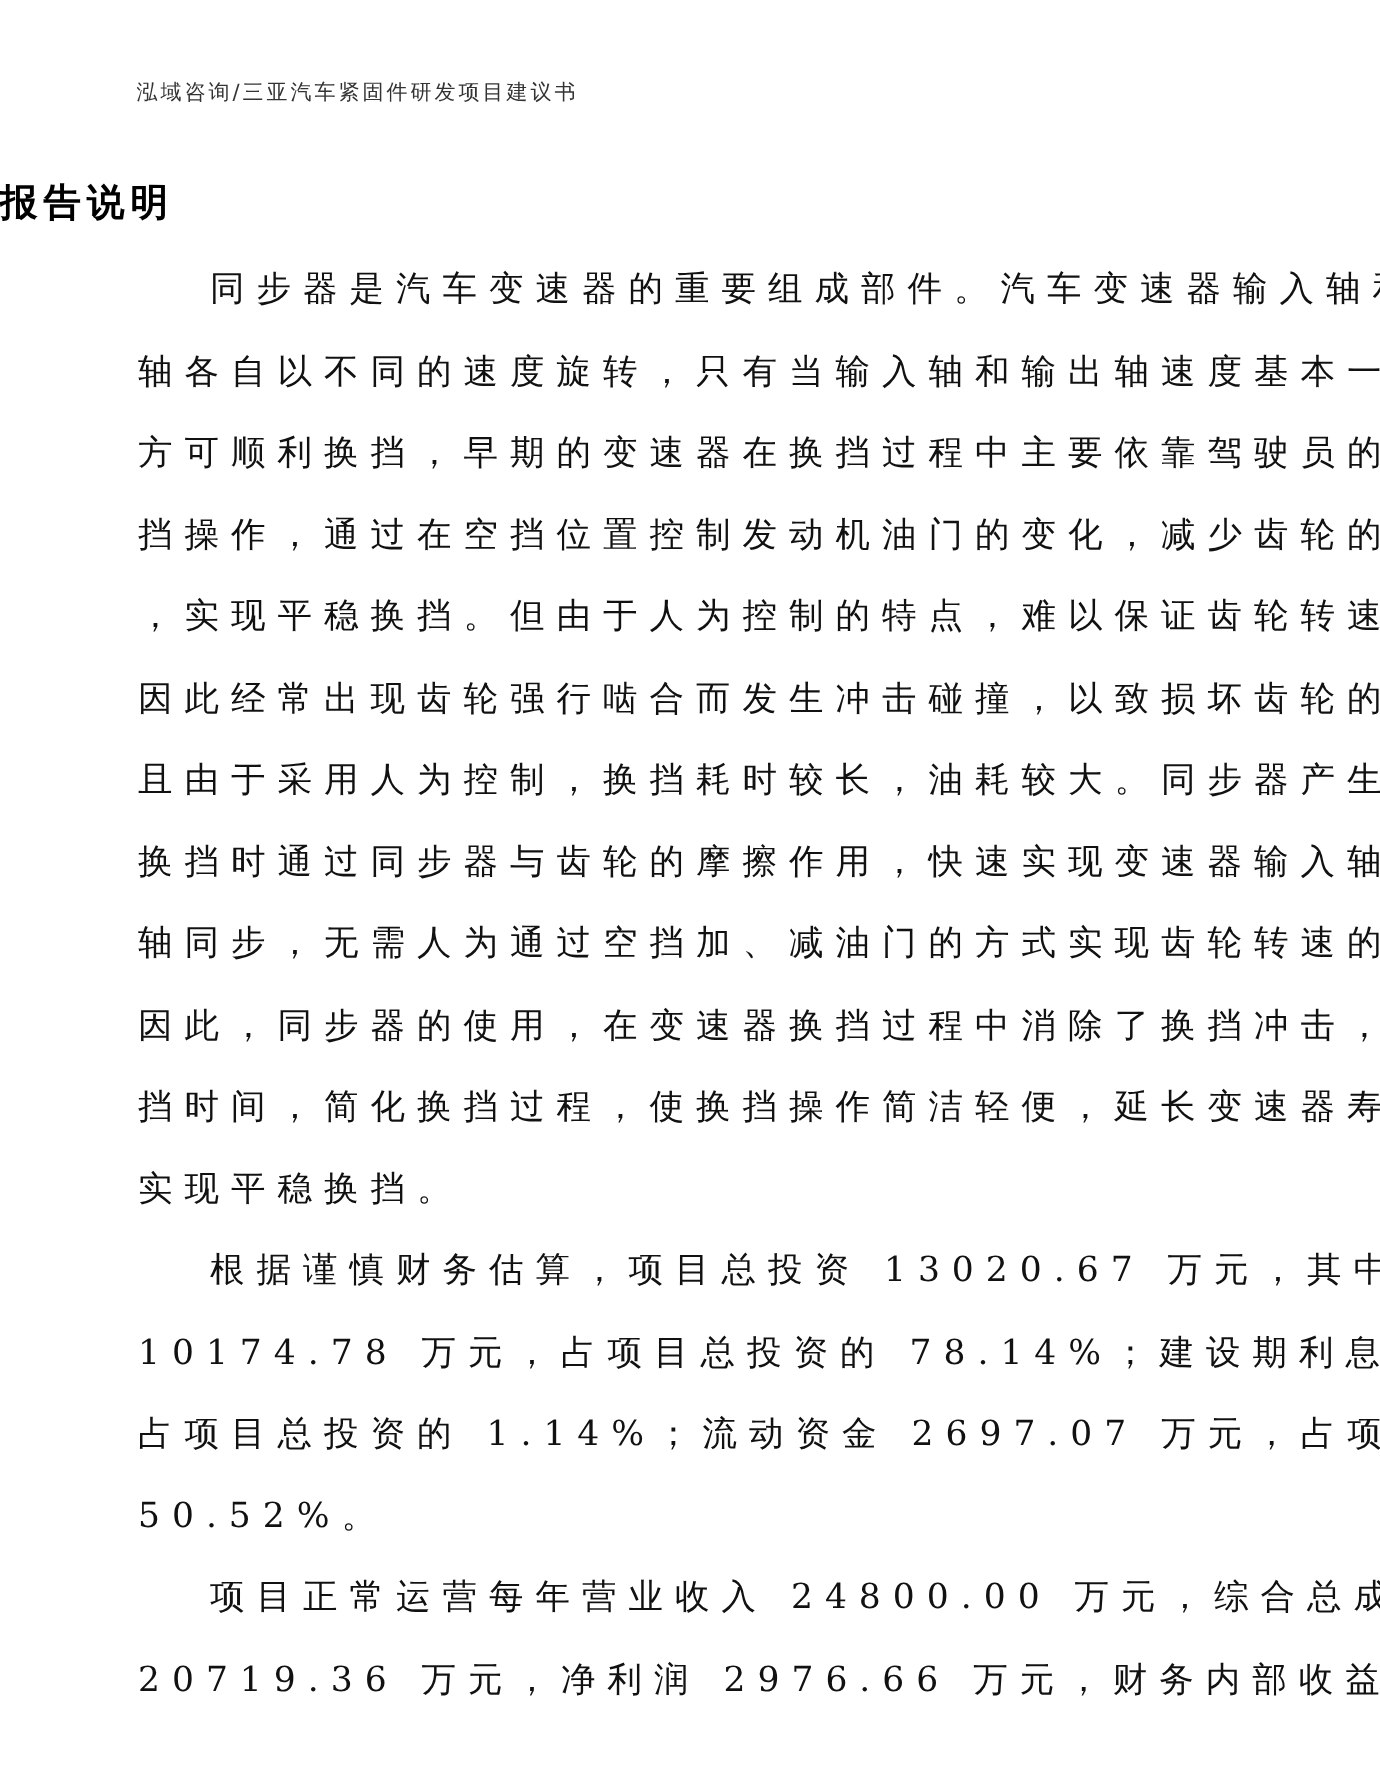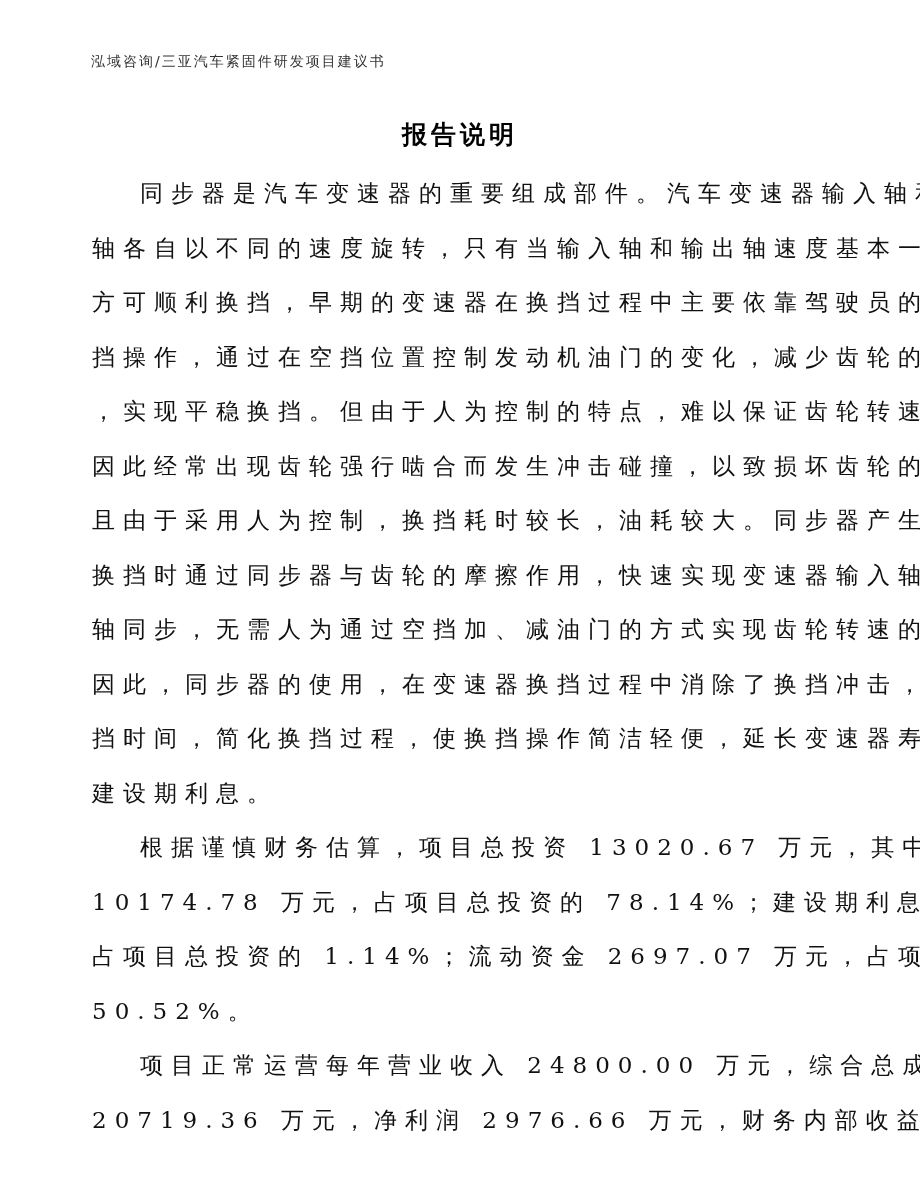--- a/index.html
+++ b/index.html
@@ -24,21 +24,21 @@
       color: #333333;
       font-family: "DejaVu Sans", "Liberation Sans", sans-serif;
       white-space: nowrap;
       text-align: right;
     }
     .doc-title {
       position: absolute;
       left: 0;
       width: 920px;
       top: 118px;
-      text-align: center;
+      text-align: left;
       font-size: 25px;
       font-weight: bold;
       letter-spacing: 4px;
       color: #000000;
       font-family: "DejaVu Sans", "Liberation Sans", sans-serif;
     }
     .body-text {
       position: absolute;
       left: 92px;
       top: 166px;
@@ -78,21 +78,21 @@
     <span class="line">轴各自以不同的速度旋转，只有当输入轴和输出轴速度基本一致时，</span>
     <span class="line">方可顺利换挡，早期的变速器在换挡过程中主要依靠驾驶员的熟练换</span>
     <span class="line">挡操作，通过在空挡位置控制发动机油门的变化，减少齿轮的转速差</span>
     <span class="line">，实现平稳换挡。但由于人为控制的特点，难以保证齿轮转速一致，</span>
     <span class="line">因此经常出现齿轮强行啮合而发生冲击碰撞，以致损坏齿轮的情形，</span>
     <span class="line">且由于采用人为控制，换挡耗时较长，油耗较大。同步器产生后，在</span>
     <span class="line">换挡时通过同步器与齿轮的摩擦作用，快速实现变速器输入轴和输出</span>
     <span class="line">轴同步，无需人为通过空挡加、减油门的方式实现齿轮转速的同步。</span>
     <span class="line">因此，同步器的使用，在变速器换挡过程中消除了换挡冲击，缩短换</span>
     <span class="line">挡时间，简化换挡过程，使换挡操作简洁轻便，延长变速器寿命，降</span>
-    <span class="line">建设期利息。</span>
+    <span class="line">实现平稳换挡。</span>
   </div>
 
   <div class="para">
     <span class="line indent">根据谨慎财务估算，项目总投资 13020.67 万元，其中：建设投资</span>
     <span class="line">10174.78 万元，占项目总投资的 78.14%；建设期利息 148.82 万元，</span>
     <span class="line">占项目总投资的 1.14%；流动资金 2697.07 万元，占项目总投资的</span>
     <span class="line">50.52%。</span>
   </div>
 
   <div class="para">

